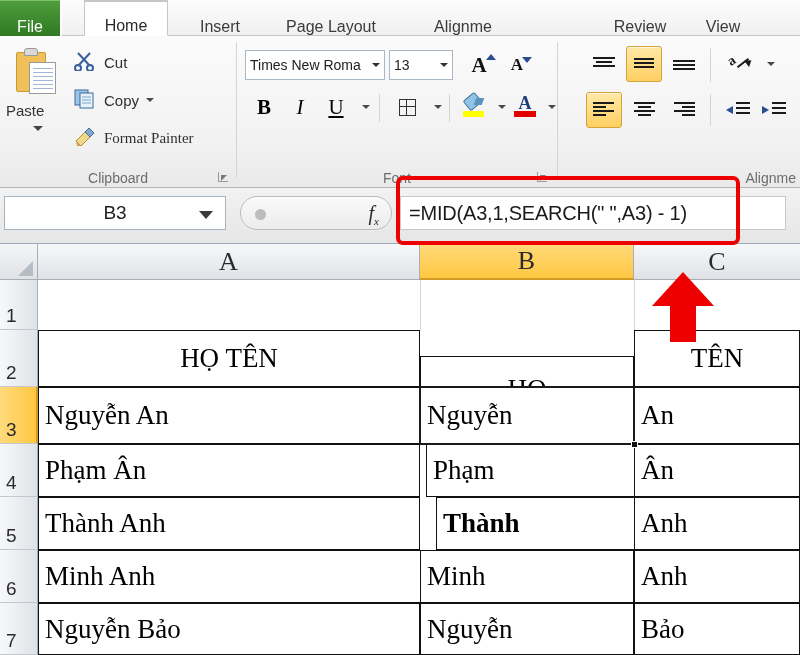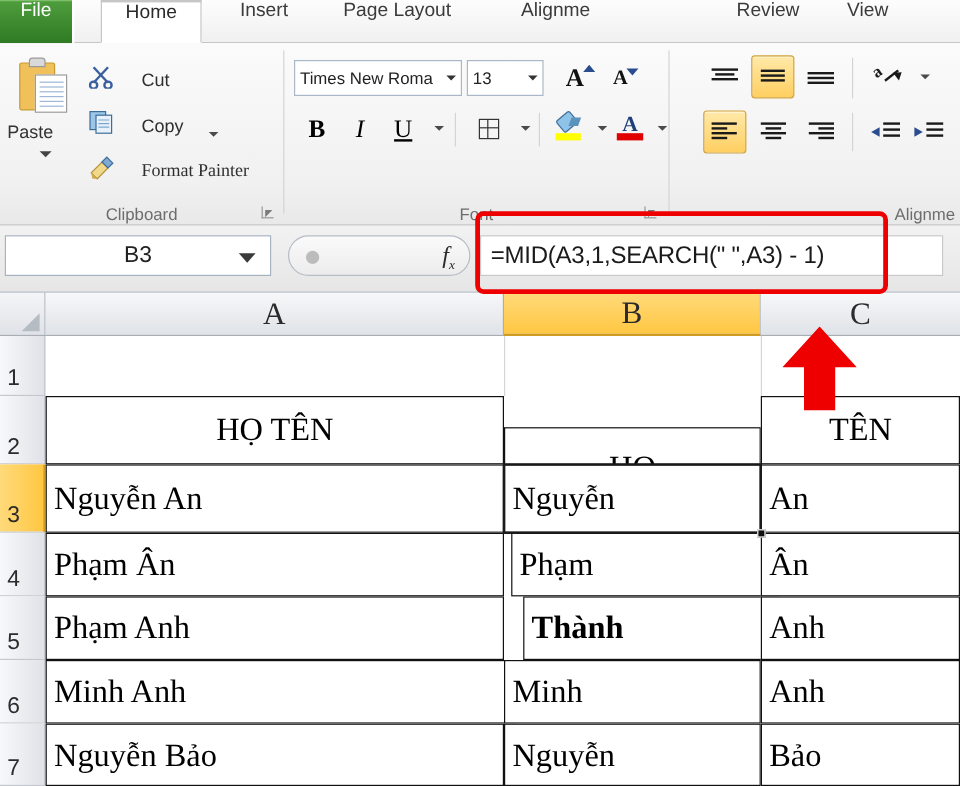--- a/index.html
+++ b/index.html
@@ -13,21 +13,21 @@
   #app { position: relative; width: 800px; height: 655px; }
 
   
   .tabbar {
     position: absolute; top: 0; left: 0; width: 800px; height: 36px;
     background: linear-gradient(#fdfdfd, #f0f0f0);
     border-bottom: 1px solid #c6c6c6;
   }
   .tab {
     position: absolute; top: 0; height: 36px;
-    display: flex; align-items: flex-start; justify-content: center;
+    display: flex; align-items: flex-end; justify-content: center;
     font-size: 16px; color: #3b3b3b; padding: 0 16px;
     border-left: 1px solid #e2e2e2;
   }
   .tab.file {
     background: linear-gradient(#4f9e3d, #2f7a23);
     color: #fff; border-left: none;
     font-size: 16px;
     border-right: 2px solid #fff;
     box-shadow: inset 0 1px 0 #7ec069;
   }
@@ -86,22 +86,22 @@
   .clip-page i {
     position: absolute; left: 3px; width: 20px; height: 1px; background: #9fb6d6;
   }
   .paste-label { position: absolute; left: 0; top: 58px; width: 62px; font-size: 15px; color: #333; }
   .paste-arrow {
     position: absolute; left: 27px; top: 82px;
     width: 0; height: 0; border-left: 5px solid transparent; border-right: 5px solid transparent;
     border-top: 5px solid #444;
   }
   .clip-item {
-    position: absolute; left: 74px; height: 28px; display: flex; align-items: flex-end;
-    font-size: 15px; color: #2f2f2f; cursor: pointer; gap: 14px;
+    position: absolute; left: 74px; height: 28px; display: flex; align-items: center;
+    font-size: 15px; color: #2f2f2f; cursor: pointer;
   }
   .clip-item .ic { width: 24px; height: 22px; position: relative; margin-right: 6px; }
   .mini-caret {
     width: 0; height: 0; margin-left: 7px;
     border-left: 4px solid transparent; border-right: 4px solid transparent; border-top: 4px solid #4a4a4a;
   }
 
   
   .fontbox {
     position: absolute; background: #fff; border: 1px solid #a9b7c6;
@@ -589,21 +589,21 @@
         <span>Phạm</span>
       </div>
     <div class="cell bordered" style="left:634px;top:200px;width:166px;height:53px;">
         <span>Ân</span>
       </div>
 
     <div class="rowhead" style="top:253px;height:53px;">
       <span>5</span>
     </div>
     <div class="cell bordered" style="left:38px;top:253px;width:382px;height:53px;">
-        <span>Phạm Anh</span>
+        <span>Thành Anh</span>
       </div>
     <div class="cell bordered" style="left:436px;top:253px;width:214px;height:53px;font-weight:bold;">
         <span>Thành</span>
       </div>
     <div class="cell bordered" style="left:634px;top:253px;width:166px;height:53px;">
         <span>Anh</span>
       </div>
 
     <div class="rowhead" style="top:306px;height:53px;">
       <span>6</span>

